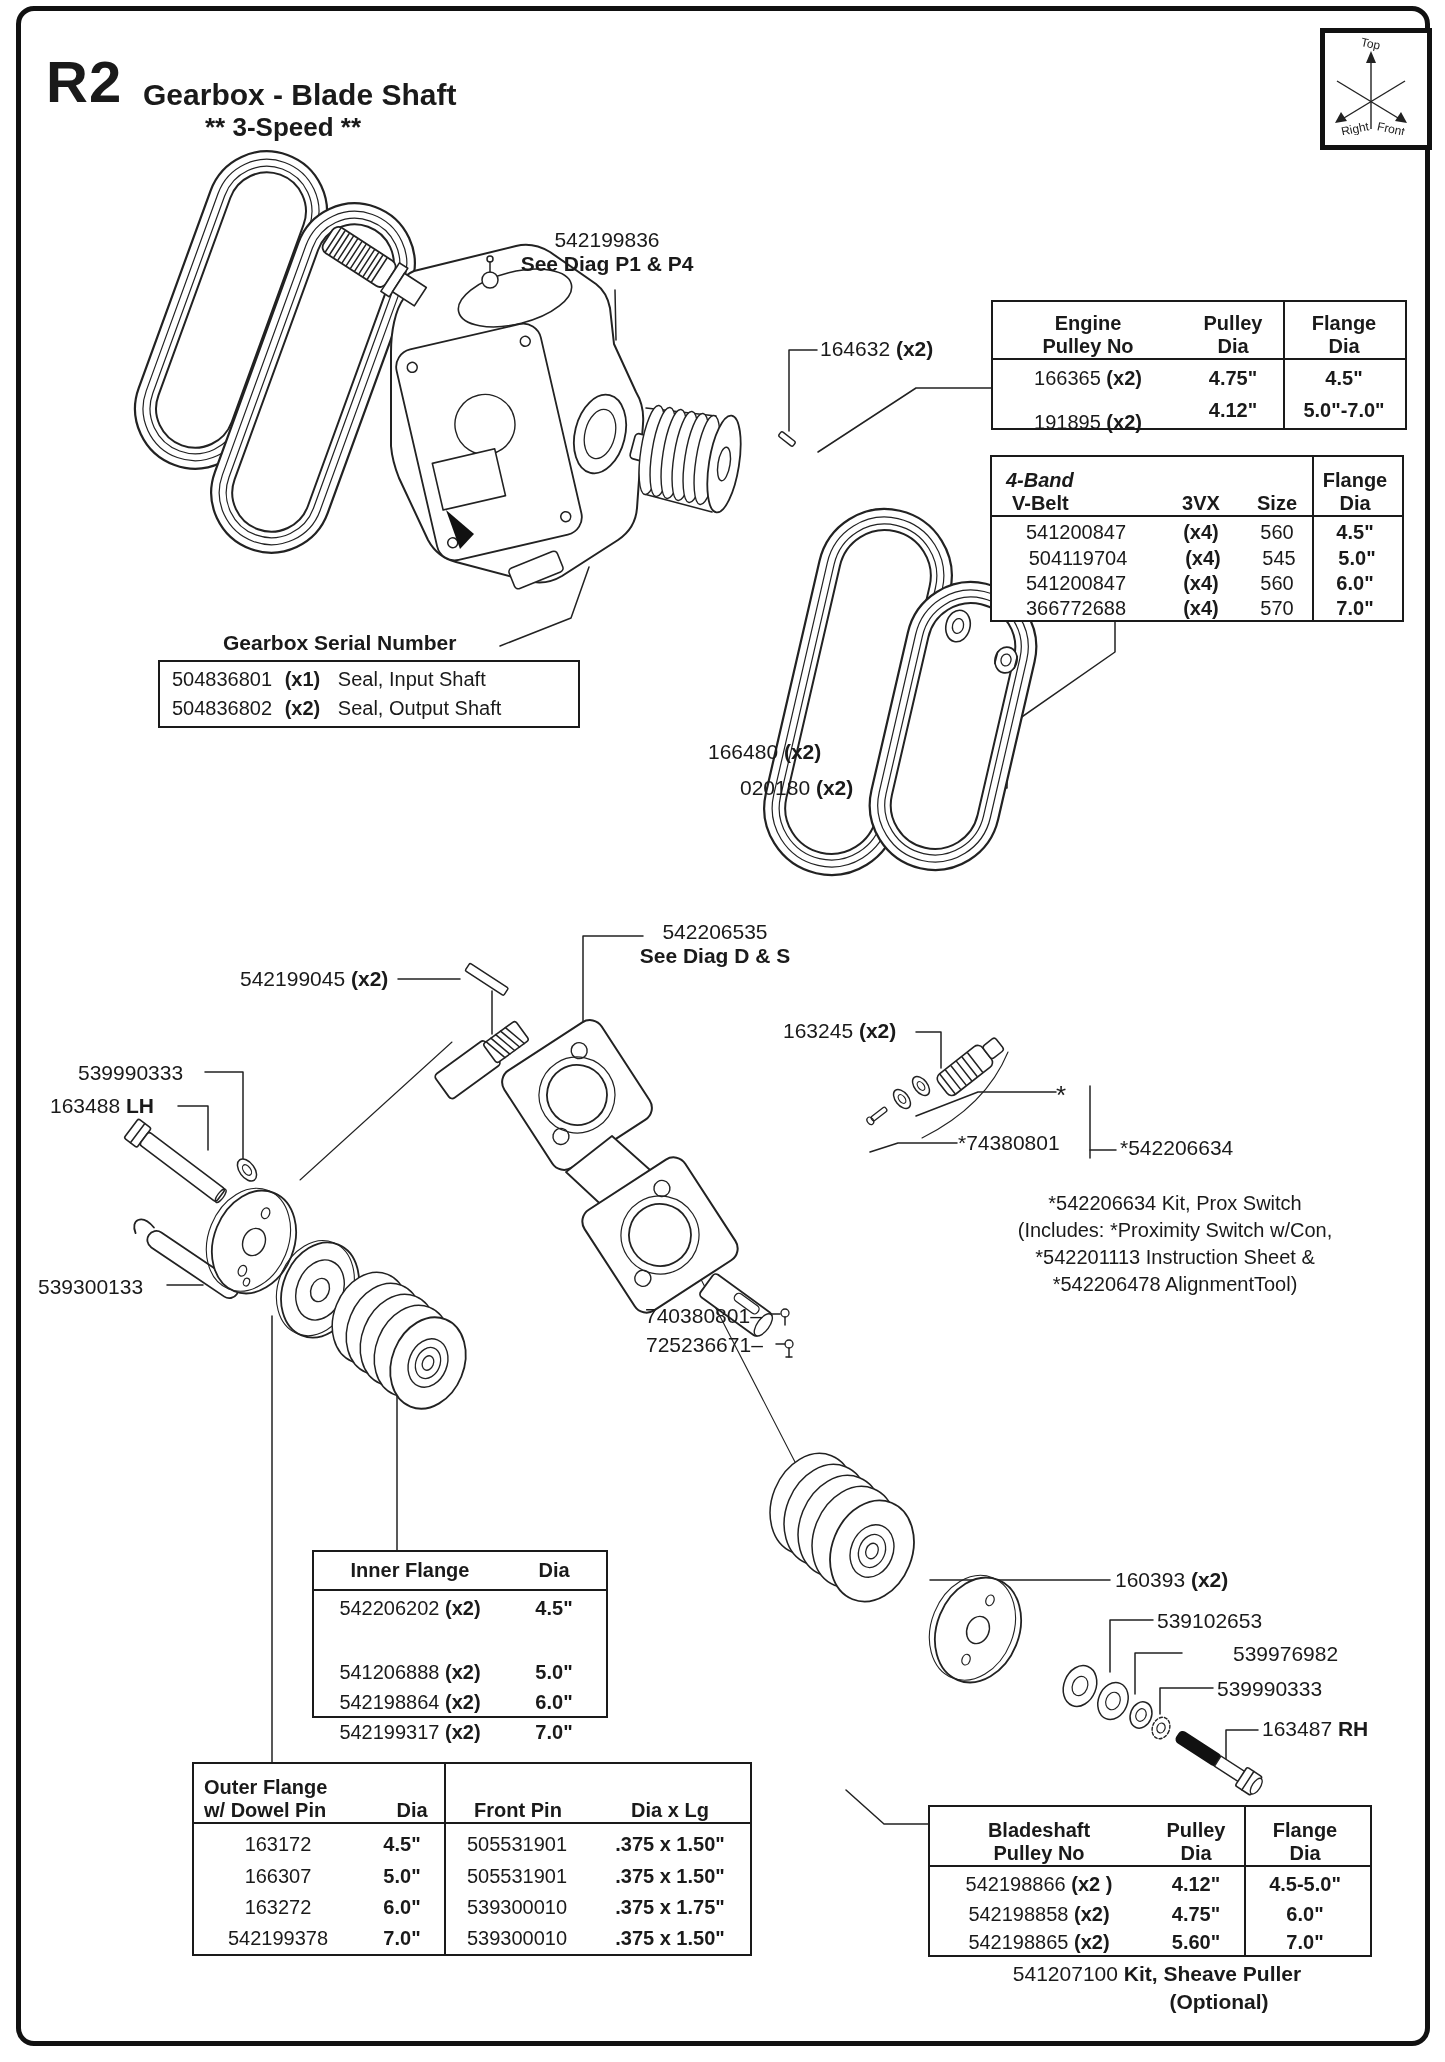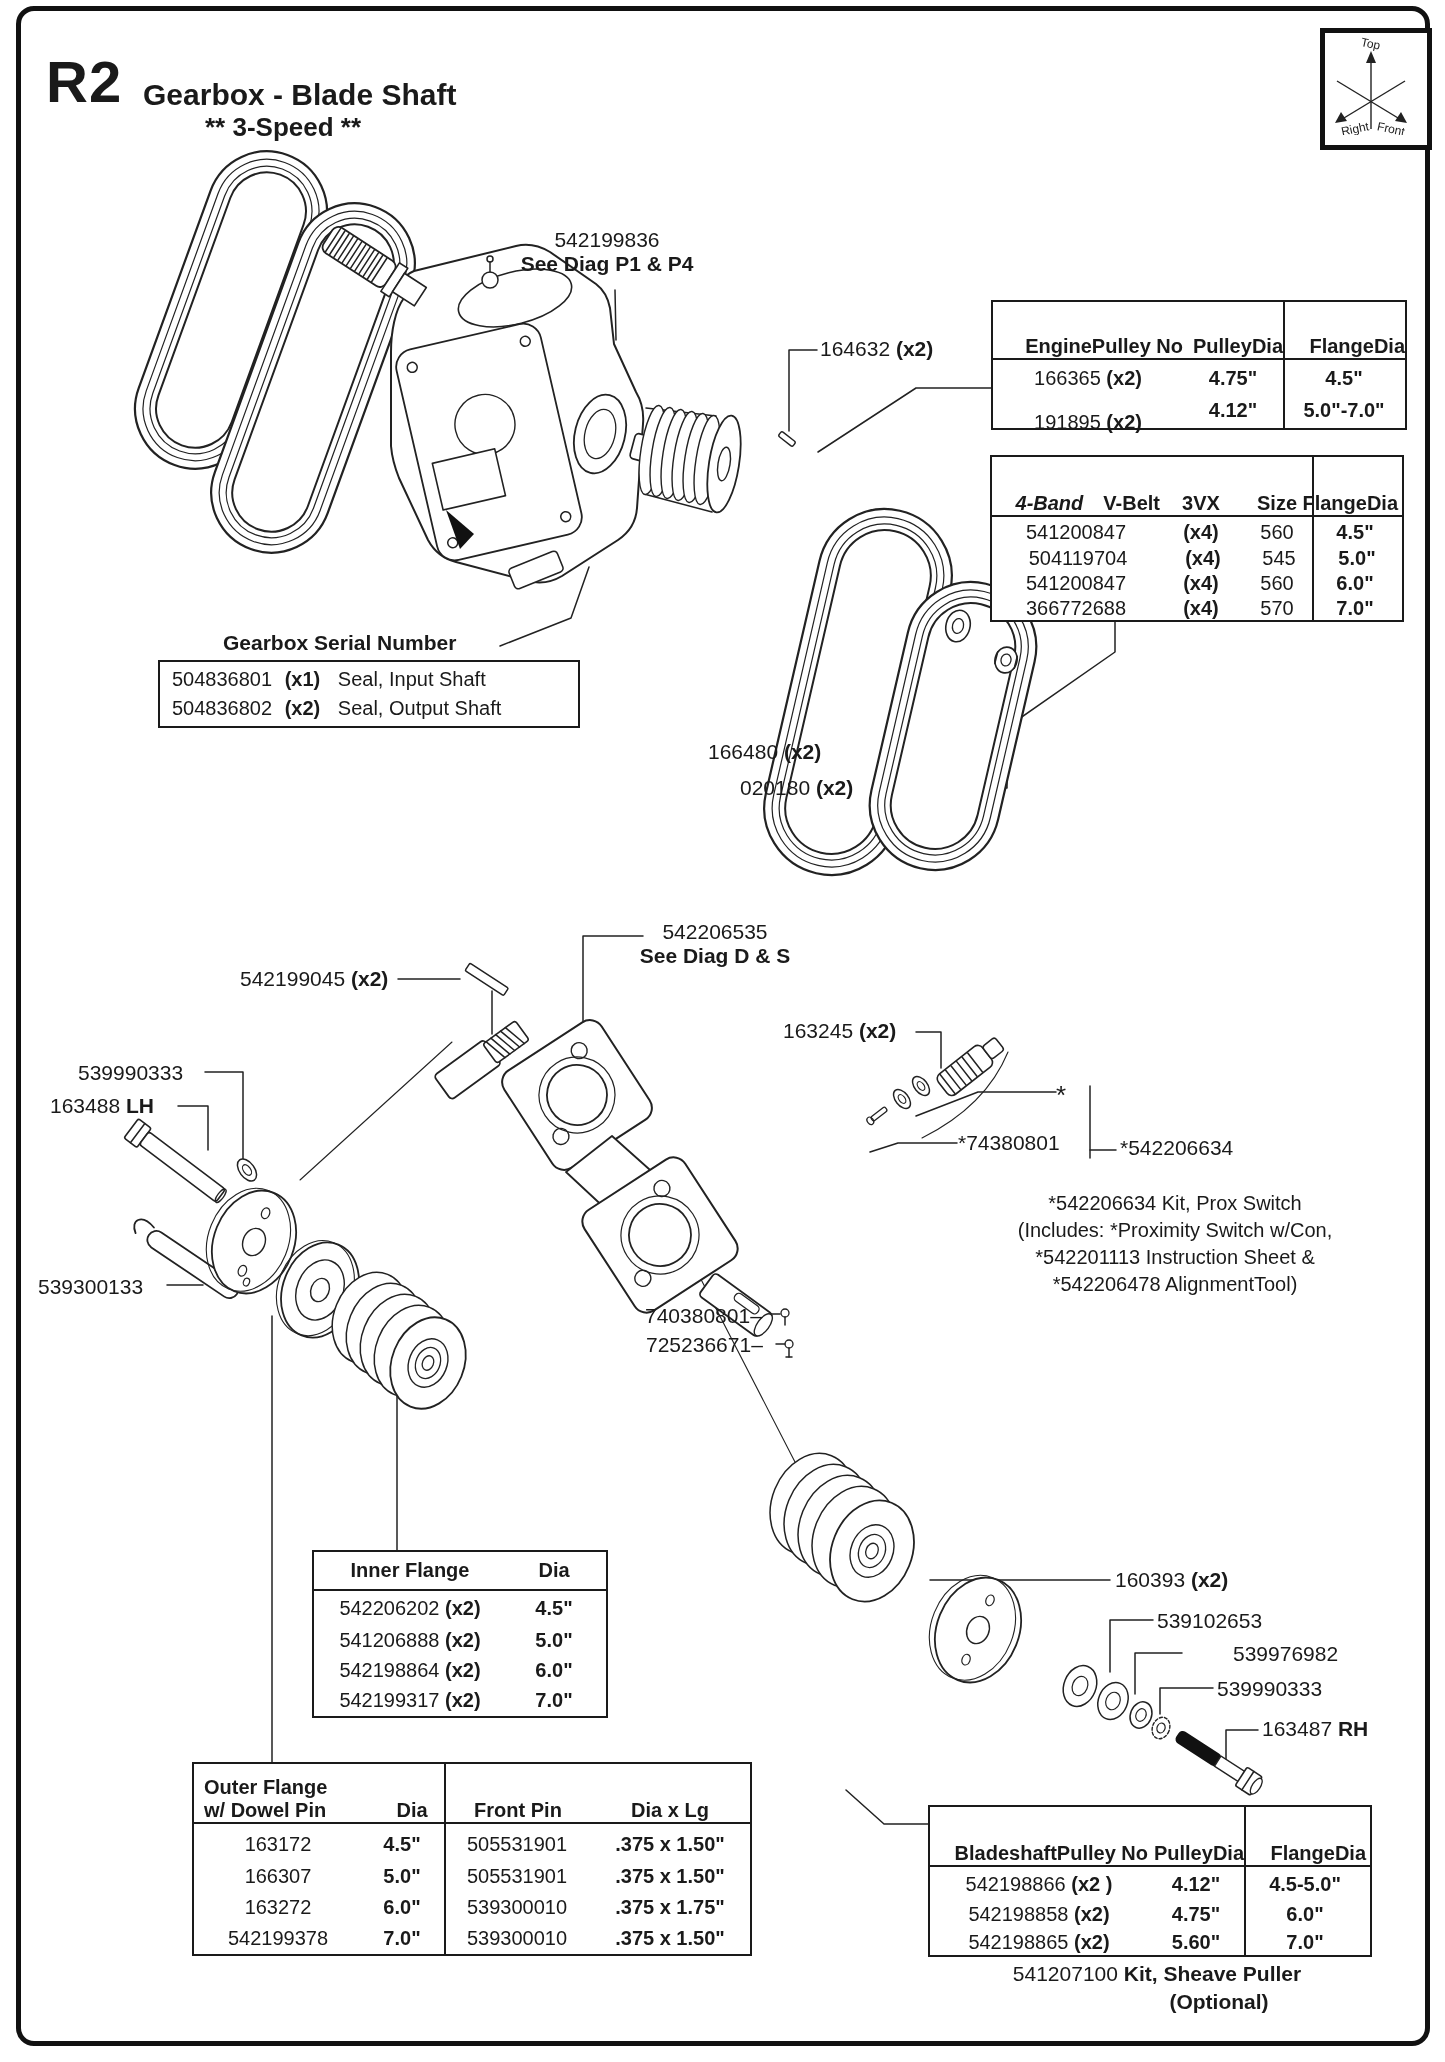--- a/index.html
+++ b/index.html
@@ -12,21 +12,21 @@
   .lbl{position:absolute;font-size:21px;white-space:nowrap;}
   .b{font-weight:bold;}
   .ctr{text-align:center;}
   .art{position:absolute;left:0;top:0;}
   .tbl{position:absolute;border:2px solid #1a1a1a;background:#fff;font-size:20px;}
   .vdiv{position:absolute;top:0;bottom:0;width:2px;background:#1a1a1a;}
   .hdiv{position:absolute;left:0;right:0;height:2px;background:#1a1a1a;}
   .trow{display:flex;align-items:center;}
   .tc{flex:0 0 auto;text-align:center;white-space:nowrap;}
   .th{font-weight:bold;}
-  .hcell{display:flex;flex-direction:row;justify-content:flex-end;text-align:center;font-weight:bold;}
+  .hcell{display:flex;flex-direction:column;justify-content:flex-end;text-align:center;font-weight:bold;}
   .sealbox{position:absolute;left:158px;top:660px;width:422px;height:68px;border:2px solid #1a1a1a;background:#fff;
            font-size:20px;display:flex;flex-direction:column;justify-content:center;padding-left:12px;box-sizing:border-box;line-height:29px;}
   .note{position:absolute;font-size:20px;line-height:27px;text-align:center;white-space:nowrap;}
 </style>
 </head>
 <body>
 
 <div class="frame"></div>
 
 <svg class="art" width="1445" height="2062" viewBox="0 0 1445 2062">
@@ -532,21 +532,21 @@
 <div class="tbl" style="left:312px;top:1550px;width:292px;height:164px;">
   <div class="hdiv" style="top:37px;"></div>
   <div class="trow th" style="height:37px;">
     <div class="tc" style="width:192px;">Inner Flange</div>
     <div class="tc" style="width:96px;">Dia</div>
   </div>
   <div class="trow" style="height:33px;margin-top:3px;">
     <div class="tc" style="width:192px;"><span>542206202</span> <span class="b">(x2)</span></div>
     <div class="tc b" style="width:96px;">4.5"</div>
   </div>
-  <div class="trow" style="height:30px;">
+  <div class="trow" style="height:30px;margin-top:32px;">
     <div class="tc" style="width:192px;"><span>541206888</span> <span class="b">(x2)</span></div>
     <div class="tc b" style="width:96px;">5.0"</div>
   </div>
   <div class="trow" style="height:30px;">
     <div class="tc" style="width:192px;"><span>542198864</span> <span class="b">(x2)</span></div>
     <div class="tc b" style="width:96px;">6.0"</div>
   </div>
   <div class="trow" style="height:30px;">
     <div class="tc" style="width:192px;"><span>542199317</span> <span class="b">(x2)</span></div>
     <div class="tc b" style="width:96px;">7.0"</div>

